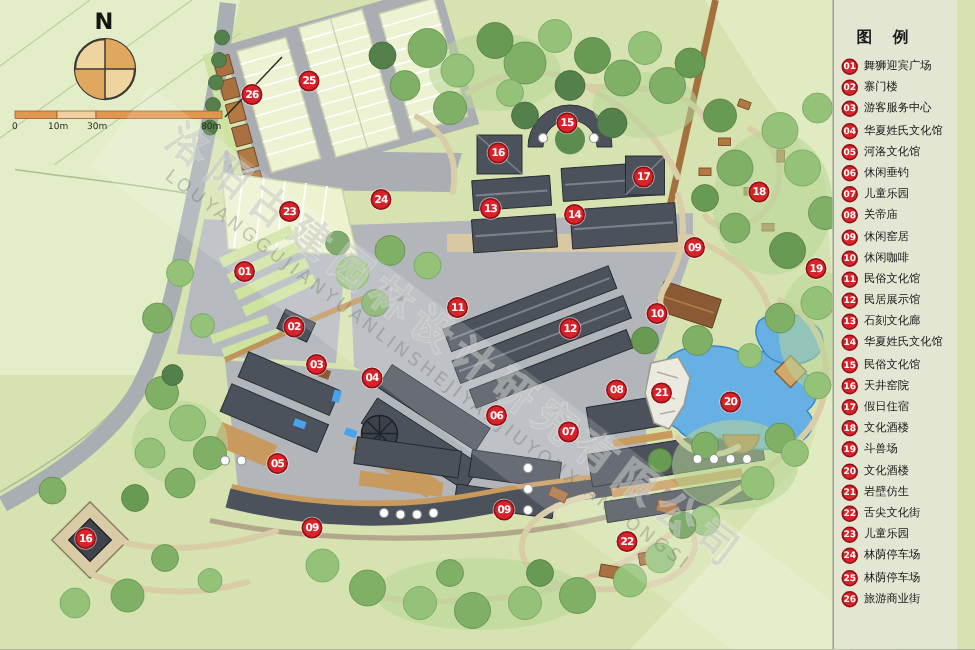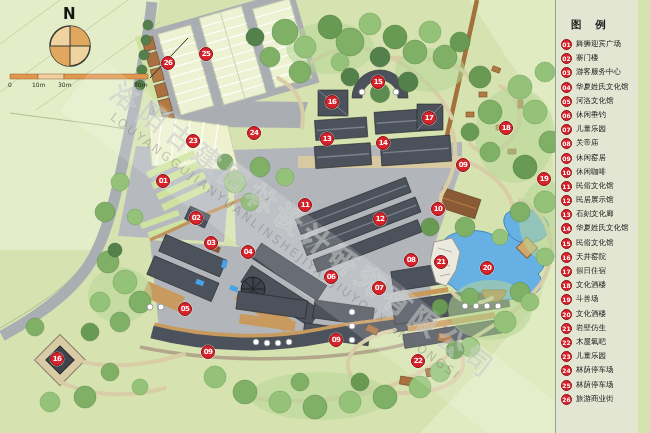--- a/index.html
+++ b/index.html
@@ -479,21 +479,21 @@
         <div class="legend-row">
           <div class="lnum">20</div>
           <div class="llabel">文化酒楼</div>
         </div>
         <div class="legend-row">
           <div class="lnum">21</div>
           <div class="llabel">岩壁仿生</div>
         </div>
         <div class="legend-row">
           <div class="lnum">22</div>
-          <div class="llabel">木屋氧吧</div>
+          <div class="llabel">舌尖文化街</div>
         </div>
         <div class="legend-row">
           <div class="lnum">23</div>
           <div class="llabel">儿童乐园</div>
         </div>
         <div class="legend-row">
           <div class="lnum">24</div>
           <div class="llabel">林荫停车场</div>
         </div>
         <div class="legend-row">

